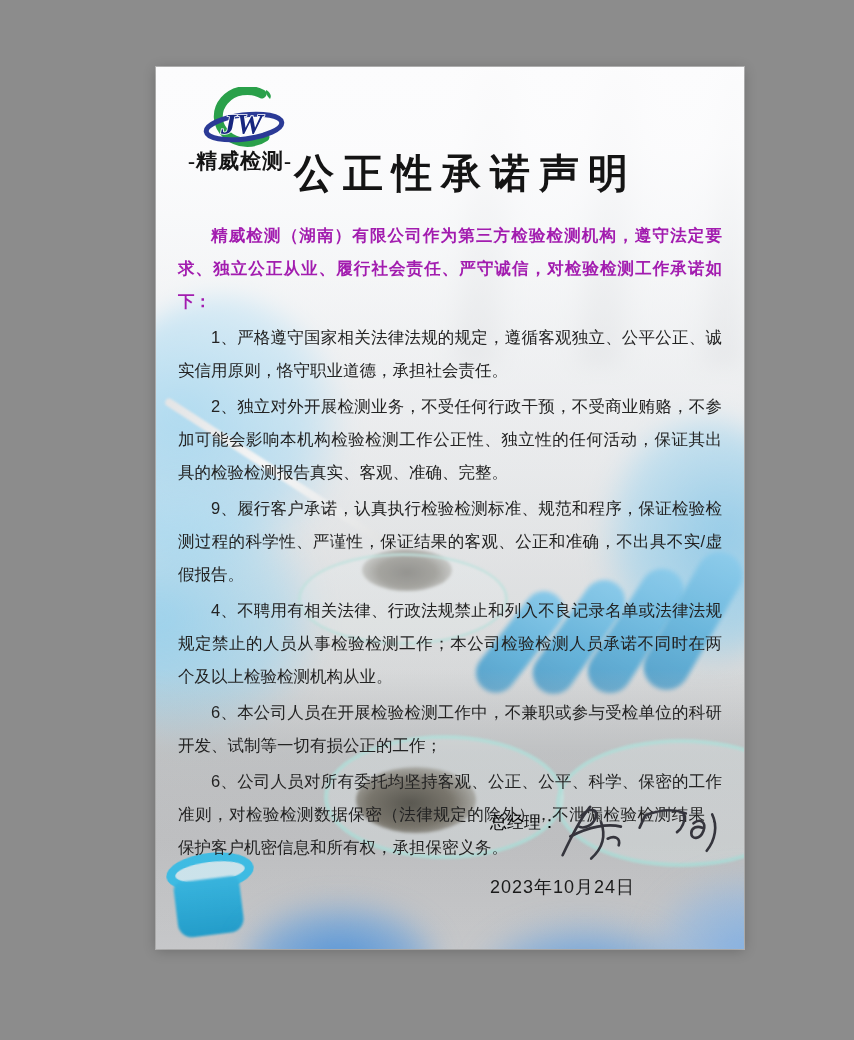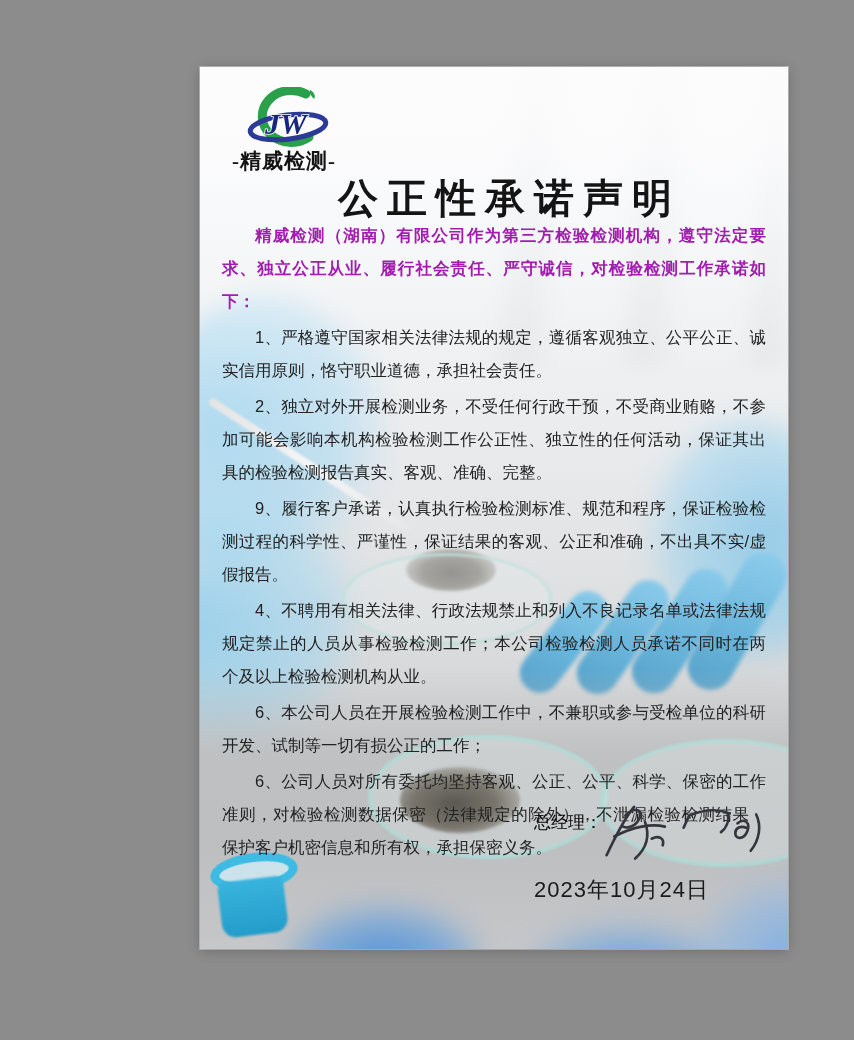--- a/index.html
+++ b/index.html
@@ -7,21 +7,20 @@
   body {
     background:#8c8c8c;
     font-family:"Liberation Sans", sans-serif;
     position:relative;
     overflow:hidden;
   }
   .page {
     position:absolute; left:156px; top:67px; width:588px; height:882px;
     background:#f7f8f9; overflow:hidden;
     box-shadow:0 0 0 1px rgba(255,255,255,.35), 0 2px 12px rgba(0,0,0,.22);
-    margin-left:44px;
   }
   .page * { position:absolute; }
 
   
   .bg-base { inset:0;
     background:linear-gradient(180deg,#fbfbfc 0%,#f0f1f3 15%,#e7e9eb 30%,#dddfe1 48%,#d2d4d5 66%,#c9cbcc 82%,#cfd0d1 100%); }
   .bg-streaks { top:0; left:48%; width:52%; height:34%;
     background:repeating-linear-gradient(94deg, rgba(205,207,210,0) 0 26px, rgba(198,200,204,.5) 48px 66px, rgba(236,237,239,0) 92px 124px);
     filter:blur(9px); }
   .bg-table { left:0; right:0; bottom:0; height:280px;
@@ -75,31 +74,31 @@
       rgba(250,251,252,.74) 19%, rgba(248,249,250,.56) 30%,
       rgba(246,247,248,.44) 42%, rgba(244,245,246,.33) 54%,
       rgba(242,243,244,.22) 66%, rgba(240,241,242,.12) 78%,
       rgba(238,239,240,.05) 88%, rgba(238,239,240,0) 100%); }
 
   
   .logo-box { left:36px; top:20px; width:100px; height:62px; }
   .brand { left:18px; top:80px; width:132px; text-align:center;
     font-family:"Liberation Serif", serif; font-weight:bold; font-size:21px;
     letter-spacing:1px; color:#141414; white-space:nowrap; }
-  .doc-title { left:138px; top:104px; white-space:nowrap;
+  .doc-title { left:138px; top:79px; white-space:nowrap;
     font-family:"Liberation Serif", serif; font-weight:bold; font-size:40px;
     letter-spacing:9px; color:#141414; }
   .content { left:22px; top:152px; width:544px; position:absolute;
     font-size:16.5px; line-height:33px; color:#232323; text-align:justify; }
   .content p { position:static; text-indent:2em; margin-bottom:3px; }
   .content .intro { font-weight:bold; color:#a21caf; }
   .sign-row { left:334px; top:730px; width:250px; height:80px; }
   .sign-label { left:0; top:14px; font-size:17px; color:#000000; white-space:nowrap; }
   .sign-svg { left:66px; top:0; }
-  .date-line { left:334px; top:808px; font-size:22px; letter-spacing:1px; color:#1a1a1a; white-space:nowrap; }
+  .date-line { left:334px; top:808px; font-size:18px; letter-spacing:1px; color:#1a1a1a; white-space:nowrap; }
 </style>
 </head>
 <body>
 
 <div class="page">
 
   <div class="bg-base"></div>
   <div class="bg-streaks"></div>
   <div class="bg-glove-left-top blob"></div>
   <div class="bg-glove-left-low blob"></div>

